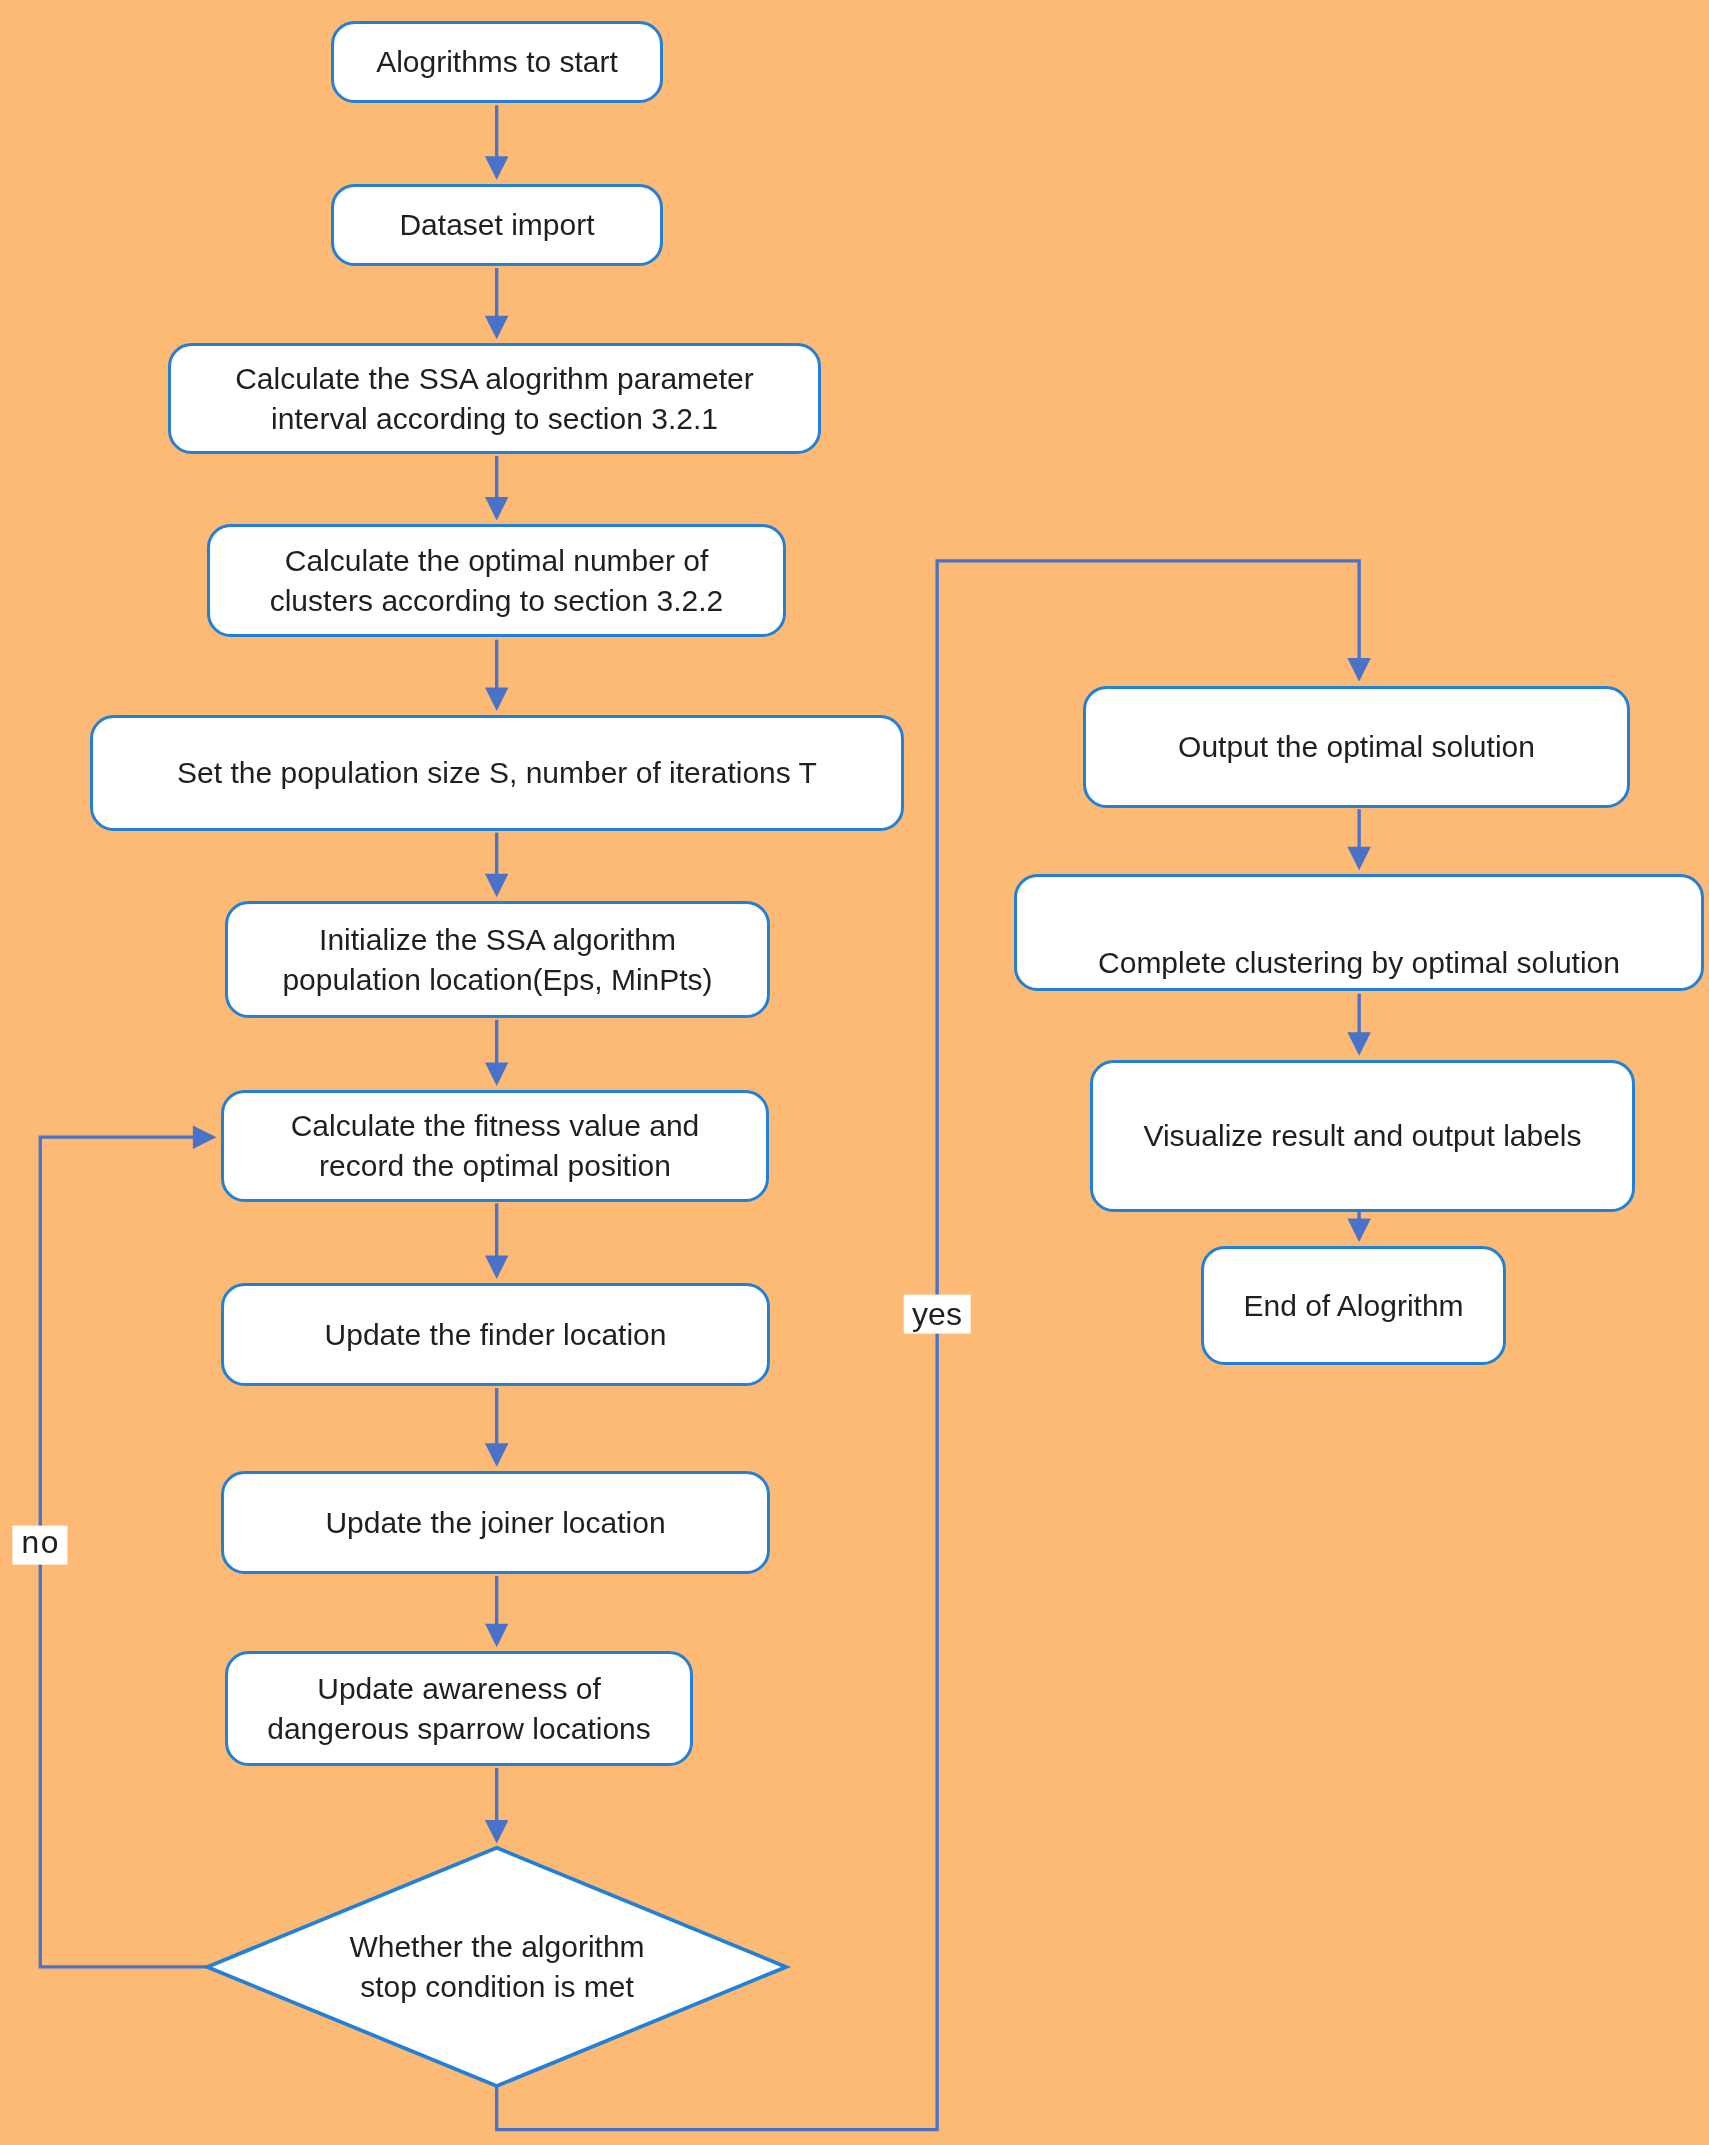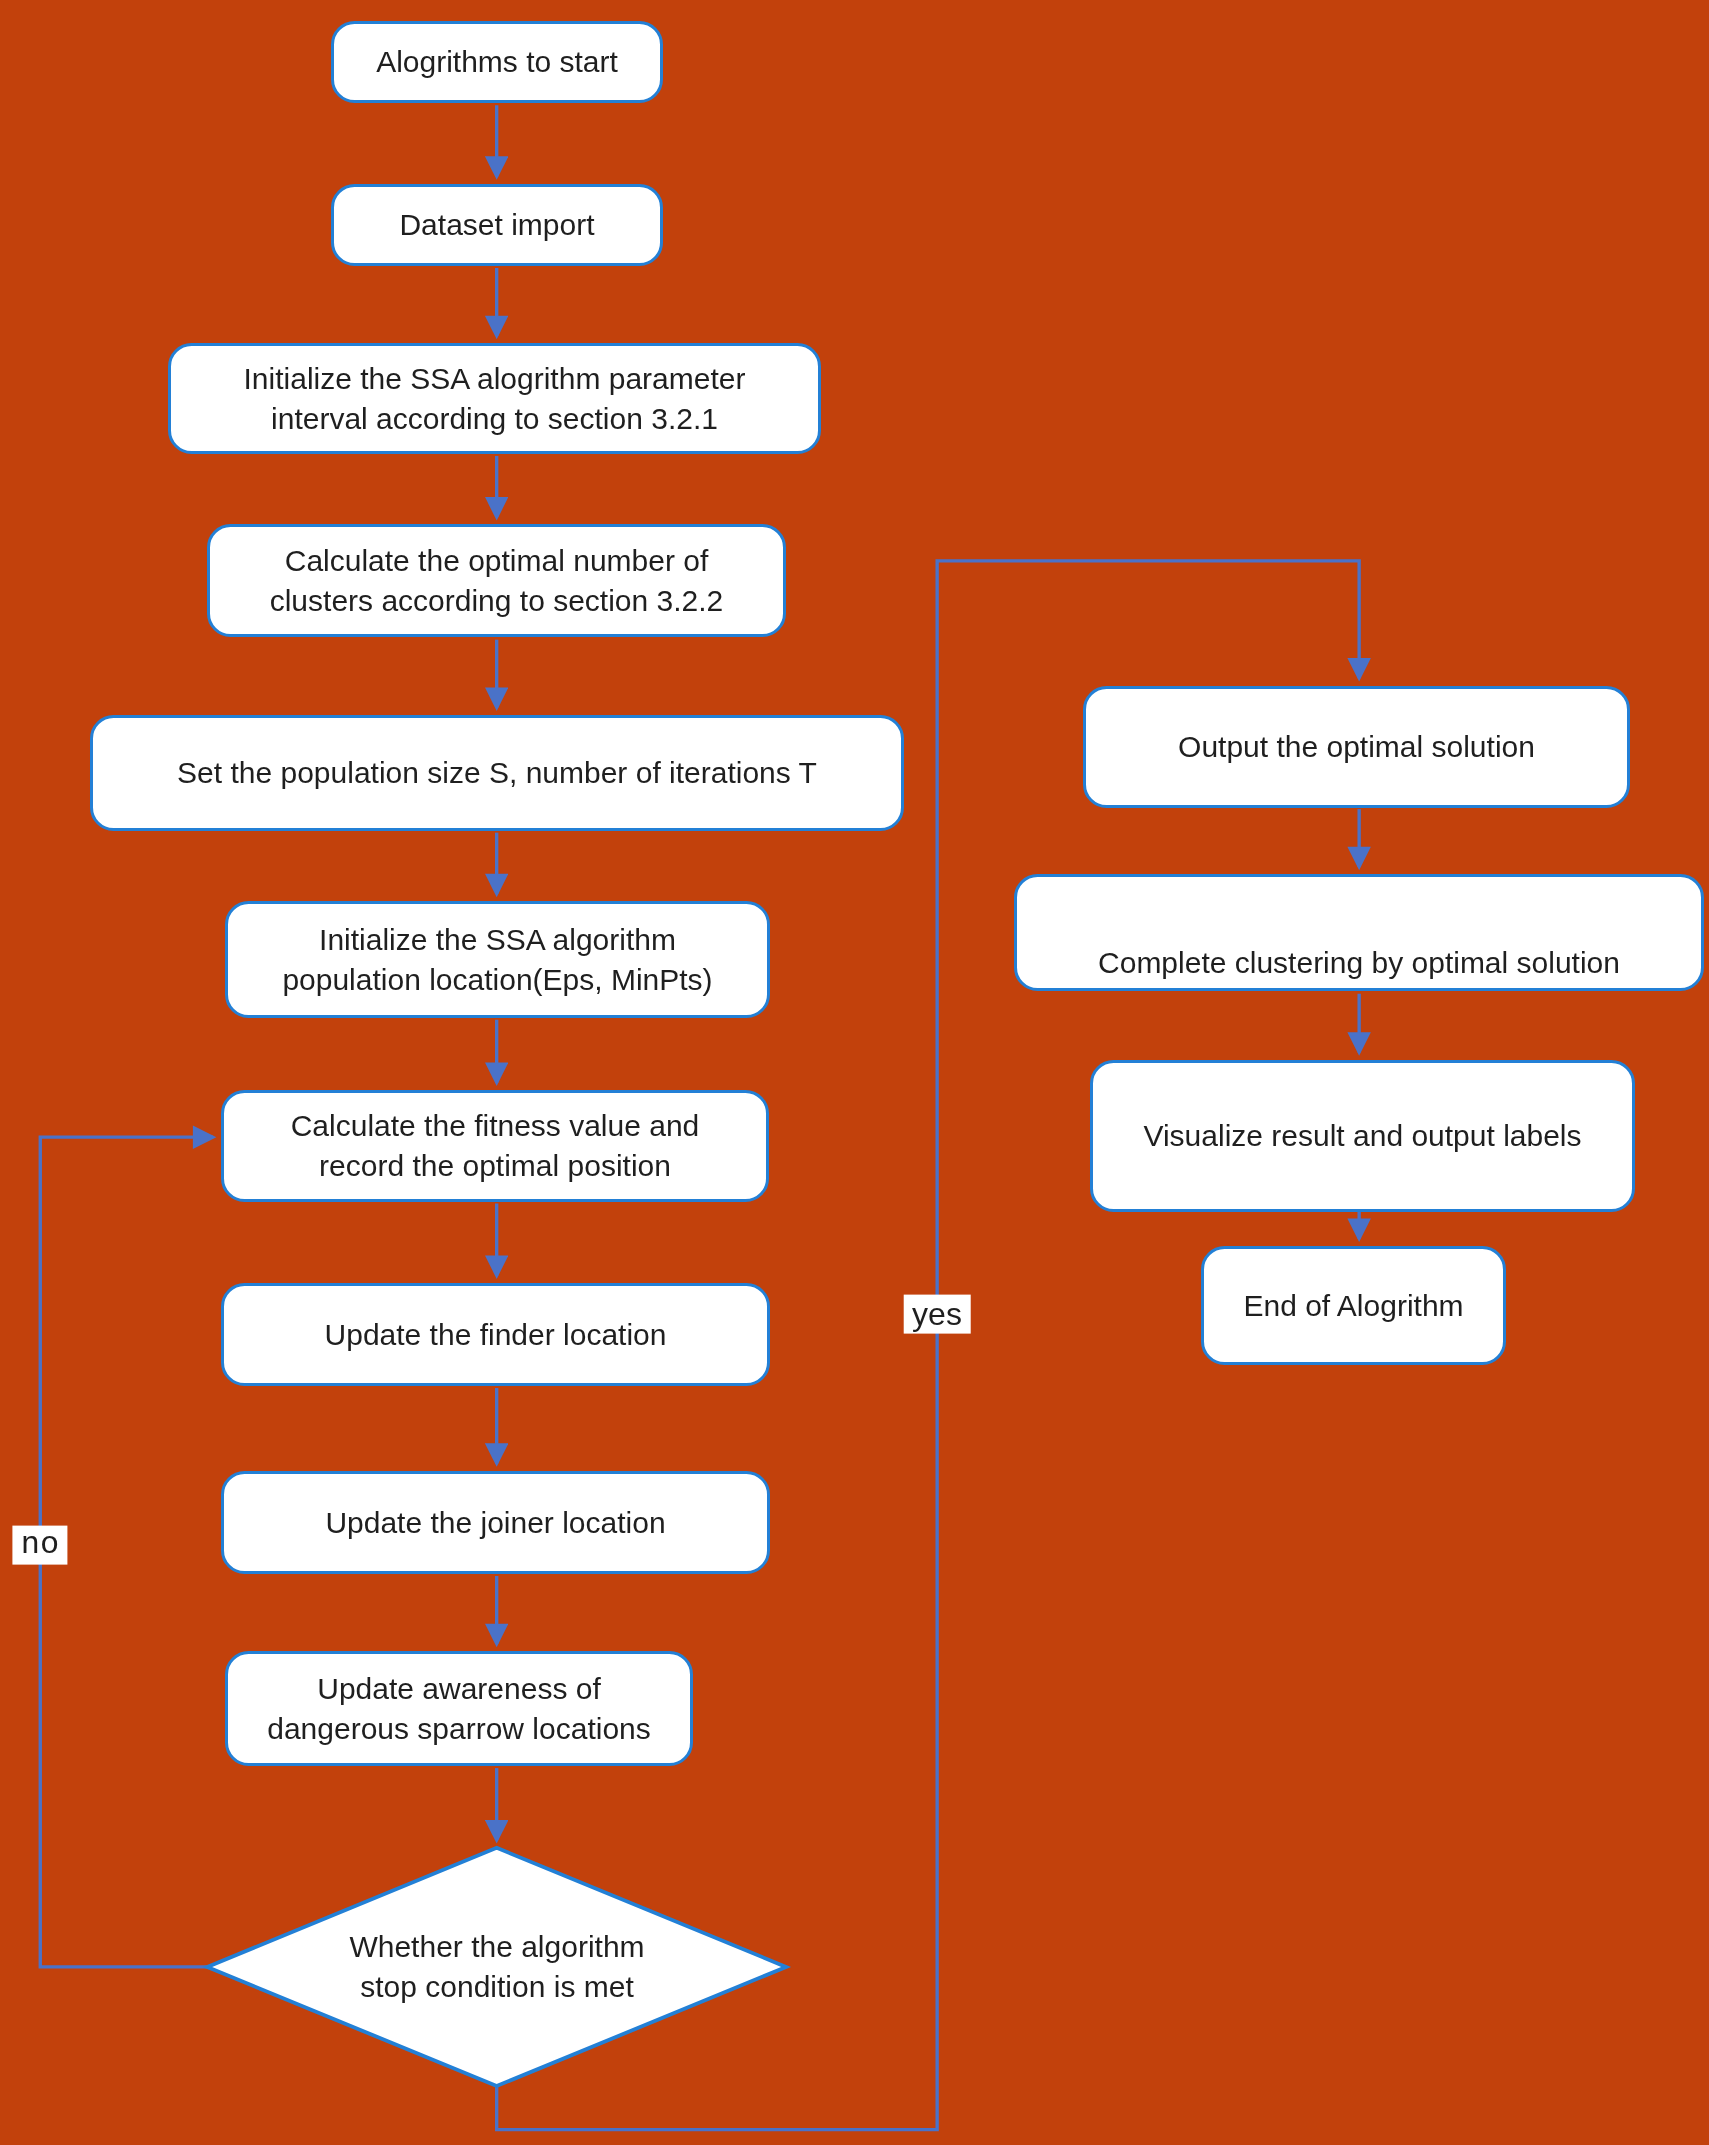--- a/index.html
+++ b/index.html
@@ -1,20 +1,20 @@
 <!DOCTYPE html>
 <html style="font-size:13.4px"><head>
 <meta charset="utf-8">
 <style>
   html, body { margin: 0; padding: 0; background: #ffffff; }
   .canvas {
     position: relative;
     width: 1709px;
     height: 2146px;
-    background: #c2410c;
+    background: #fdba74;
     font-family: "Liberation Sans", sans-serif;
     color: #1f1f1f;
     overflow: hidden;
   }
   .connector-layer {
     position: absolute;
     left: 0; top: 0;
     width: 1709px; height: 2146px;
     z-index: 0;
   }
@@ -91,21 +91,21 @@
 
   <div class="node" style="left:331px; top:21px;  width:332px; height:82px;">
     <span>Alogrithms to start</span>
   </div>
 
   <div class="node" style="left:331px; top:184px; width:332px; height:82px;">
     <span>Dataset import</span>
   </div>
 
   <div class="node" style="left:168px; top:343px; width:653px; height:111px;">
-    <span>Initialize the SSA alogrithm parameter interval according to section 3.2.1</span>
+    <span>Calculate the SSA alogrithm parameter interval according to section 3.2.1</span>
   </div>
 
   <div class="node" style="left:207px; top:524px; width:579px; height:113px;">
     <span>Calculate the optimal number of clusters according to section 3.2.2</span>
   </div>
 
   <div class="node" style="left:90px; top:715px; width:814px; height:116px;">
     <span>Set the population size S, number of iterations T</span>
   </div>
 

